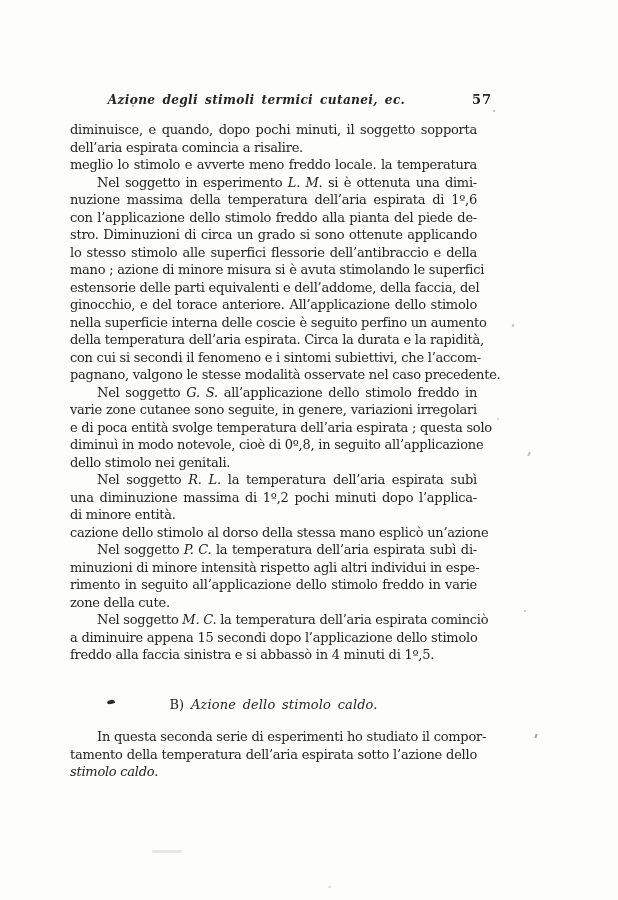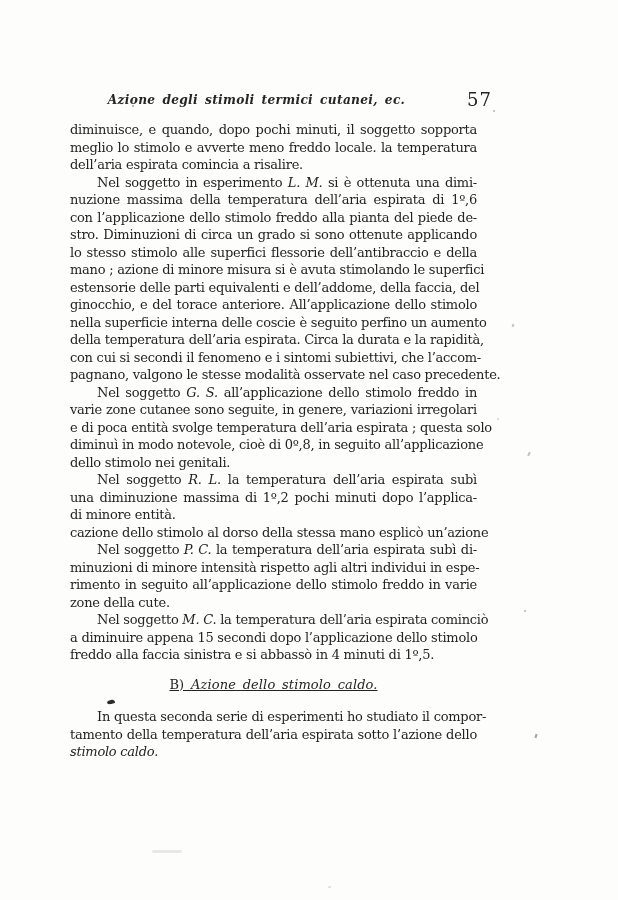--- a/index.html
+++ b/index.html
@@ -18,37 +18,37 @@
     position:absolute; left:70px; top:93px; width:407px;
     font-size:12.2px; line-height:15px;
   }
   .rh-title {
     display:block; text-align:center; padding-right:34px;
     font-style:italic; font-weight:bold;
     letter-spacing:0.3px; word-spacing:2.5px; color:#262626;
   }
   .rh-num {
     position:absolute; right:-15px; top:-1px;
-    font-weight:normal; font-size:18px; letter-spacing:1px; font-style:normal;
+    font-weight:bold; font-size:13px; letter-spacing:1px; font-style:normal;
   }
 
   
   .text-block {
     position:absolute; left:70px; top:121px; width:407px;
     font-size:13px; line-height:17.5px; letter-spacing:-0.25px;
   }
   .line {
     height:17.5px;
     white-space:nowrap;
     text-align:justify;
     text-align-last:justify;
   }
   .line.last { text-align-last:left; }
   .line.first { text-indent:27px; }
-  .heading { margin-top:12px; margin-bottom:15px;text-decoration:underline; }
+  .heading { margin-top:32px; margin-bottom:15px; }
   .heading .line, .heading .line.last {
     text-align-last:center; white-space:nowrap;
     word-spacing:2.5px; letter-spacing:0.1px;
   }
   i { font-style:italic; }
 
   
   .speck { position:absolute; pointer-events:none; }
   .sp-head-dot   { left:132px; top:105px; width:2px; height:2px; background:#777; border-radius:50%; opacity:.7; }
   .sp-num-dot    { left:493px; top:110px; width:2px; height:2px; background:#999; border-radius:50%; opacity:.7; }
@@ -68,22 +68,22 @@
 <div class="scan-page">
 
   <div class="running-head">
     <span class="rh-title">Azione degli stimoli termici cutanei, ec.</span>
     <span class="rh-num">57</span>
   </div>
 
   <div class="text-block">
       <div class="para">
         <div class="line"><span>diminuisce, e quando, dopo pochi minuti, il soggetto sopporta</span></div>
+        <div class="line last"><span>dell’aria espirata comincia a risalire.</span></div>
         <div class="line"><span>meglio lo stimolo e avverte meno freddo locale. la temperatura</span></div>
-        <div class="line last"><span>dell’aria espirata comincia a risalire.</span></div>
       </div>
       <div class="para">
         <div class="line first"><span>Nel soggetto in esperimento </span><i>L. M.</i><span> si è ottenuta una dimi-</span></div>
         <div class="line"><span>nuzione massima della temperatura dell’aria espirata di 1º,6</span></div>
         <div class="line"><span>con l’applicazione dello stimolo freddo alla pianta del piede de-</span></div>
         <div class="line"><span>stro. Diminuzioni di circa un grado si sono ottenute applicando</span></div>
         <div class="line"><span>lo stesso stimolo alle superfici flessorie dell’antibraccio e della</span></div>
         <div class="line"><span>mano ; azione di minore misura si è avuta stimolando le superfici</span></div>
         <div class="line"><span>estensorie delle parti equivalenti e dell’addome, della faccia, del</span></div>
         <div class="line"><span>ginocchio, e del torace anteriore. All’applicazione dello stimolo</span></div>

